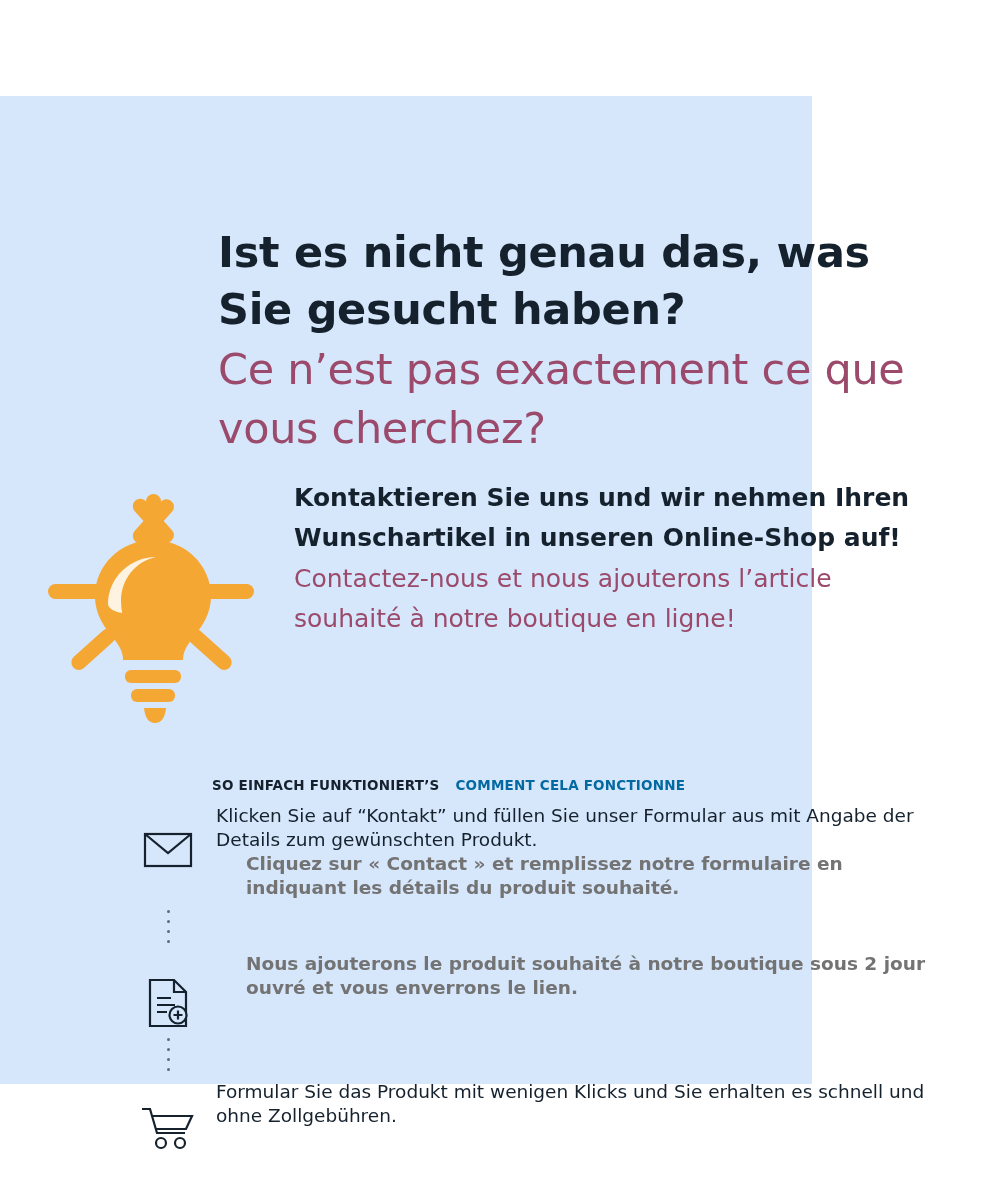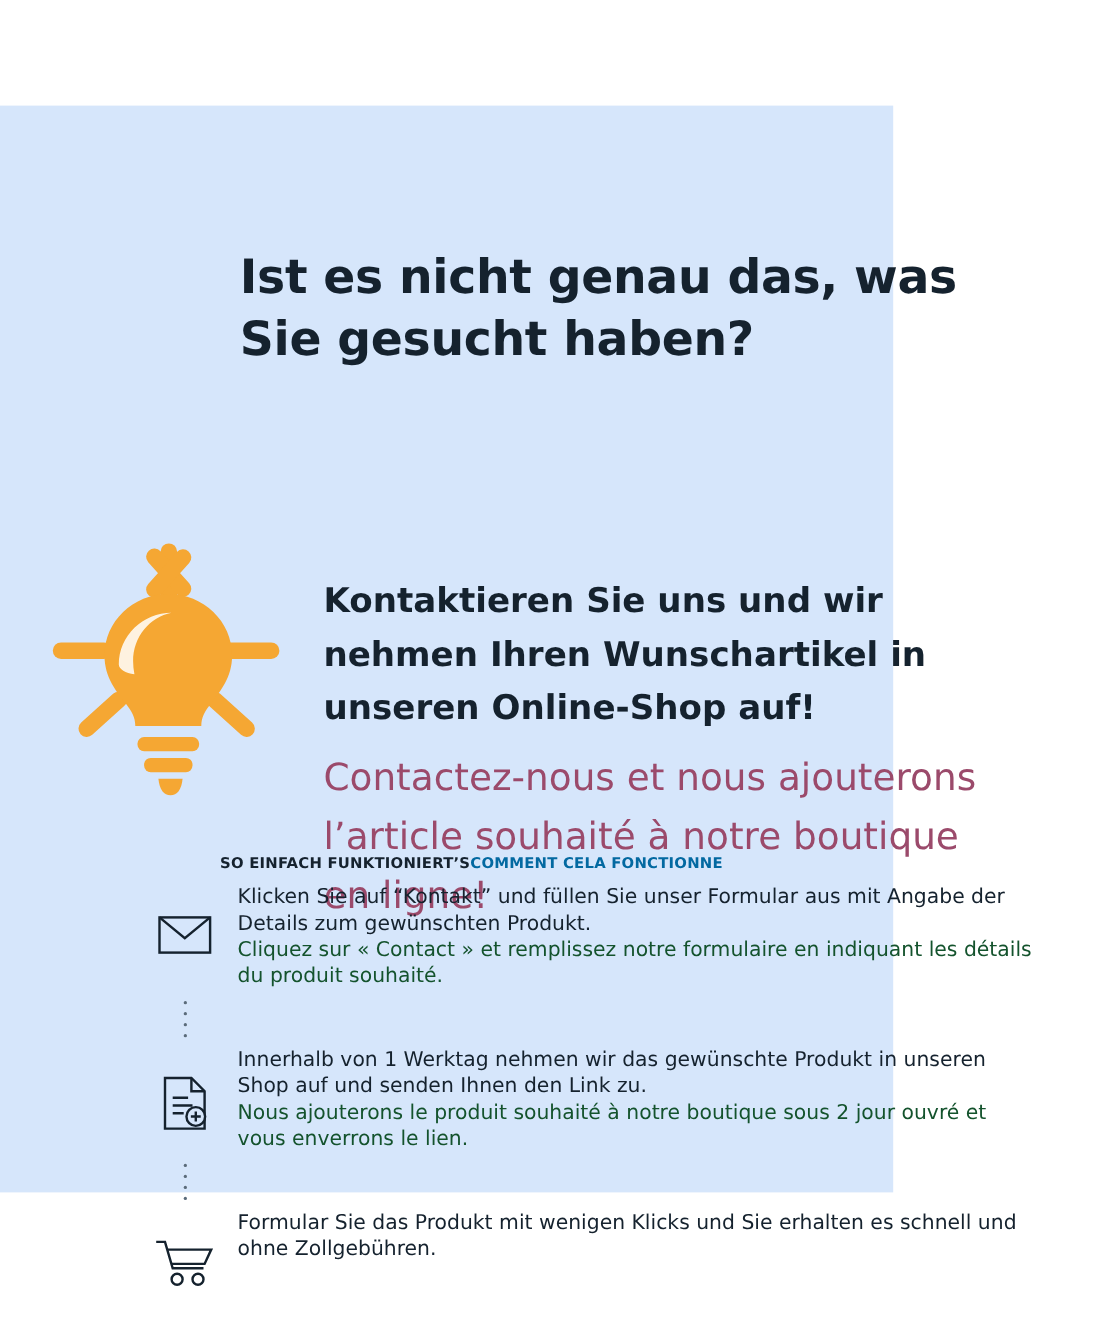--- a/index.html
+++ b/index.html
@@ -49,39 +49,39 @@
     width: 240px;
     height: 250px;
   }
   .sub {
     position: absolute;
     left: 294px;
     top: 382px;
     width: 620px;
   }
   .sub-de {
-    font-size: 31px;
+    font-size: 25px;
     font-weight: 700;
     line-height: 1.58;
     color: #15222e;
-    margin-top: 44px;
   }
   .sub-fr {
-    font-size: 34px;
+    font-size: 25px;
     font-weight: 400;
     line-height: 1.58;
     color: #9b4a6b;
-    margin-top: 12px;
+    margin-top: 2px;
   }
   .howto-head {
     position: absolute;
-    left: 200px;
+    left: 212px;
     top: 681px;
     display: flex;
     align-items: baseline;
+    gap: 16px;
   }
   .howto-de {
     font-size: 13.5px;
     font-weight: 700;
     color: #15222e;
     letter-spacing: 0.2px;
   }
   .howto-fr {
     font-size: 13.5px;
     font-weight: 700;
@@ -109,23 +109,24 @@
   .step-text {
     flex: 1;
   }
   .step-de {
     font-size: 18.5px;
     line-height: 1.3;
     color: #15222e;
   }
   .step-fr {
     font-size: 18.5px;
-    font-weight: 400;
+    font-weight: 700;
     line-height: 1.3;
-    color: #14532d;
+    color: #737373;
+    margin-left: 30px;
   }
   .dots {
     height: 52px;
     width: 96px;
     display: flex;
     flex-direction: column;
     align-items: center;
     justify-content: center;
     gap: 7px;
   }
@@ -137,20 +138,21 @@
     background: #5b6b7a;
   }
 </style>
 </head>
 <body>
 
 <div class="banner">
 
   <div class="headline">
     <div class="headline-de">Ist es nicht genau das, was Sie gesucht haben?</div>
+    <div class="headline-fr">Ce n’est pas exactement ce que vous cherchez?</div>
   </div>
 
   <div class="bulb-wrap">
     <svg width="240" height="250" viewBox="0 0 240 250" xmlns="http://www.w3.org/2000/svg">
       <g fill="#f5a733">
         <rect x="106" y="8" width="15" height="54" rx="7.5"></rect>
         <rect x="106" y="8" width="15" height="54" rx="7.5" transform="rotate(-42 113 35)"></rect>
         <rect x="106" y="8" width="15" height="54" rx="7.5" transform="rotate(42 113 35)"></rect>
         <rect x="8" y="98" width="54" height="15" rx="7.5"></rect>
         <rect x="160" y="98" width="54" height="15" rx="7.5"></rect>
@@ -203,21 +205,20 @@
       <div class="step-icon">
         <svg width="44" height="50" viewBox="0 0 44 50" xmlns="http://www.w3.org/2000/svg">
           <path d="M4 2h24l12 12v34H4z" fill="none" stroke="#15222e" stroke-width="2.2"></path>
           <path d="M28 2v12h12" fill="none" stroke="#15222e" stroke-width="2.2"></path>
           <path d="M11 20h14M11 27h18M11 34h10" stroke="#15222e" stroke-width="2.2" fill="none"></path>
           <circle cx="32" cy="37" r="8.5" fill="#d6e6fb" stroke="#15222e" stroke-width="2.2"></circle>
           <path d="M32 32.5v9M27.5 37h9" stroke="#15222e" stroke-width="2.2"></path>
         </svg>
       </div>
       <div class="step-text">
-        <div class="step-de">Innerhalb von 1 Werktag nehmen wir das gewünschte Produkt in unseren Shop auf und senden Ihnen den Link zu.</div>
         <div class="step-fr">Nous ajouterons le produit souhaité à notre boutique sous 2 jour ouvré et vous enverrons le lien.</div>
       </div>
     </div>
 
     <div class="dots">
         <i></i>
         <i></i>
         <i></i>
         <i></i>
       </div>

